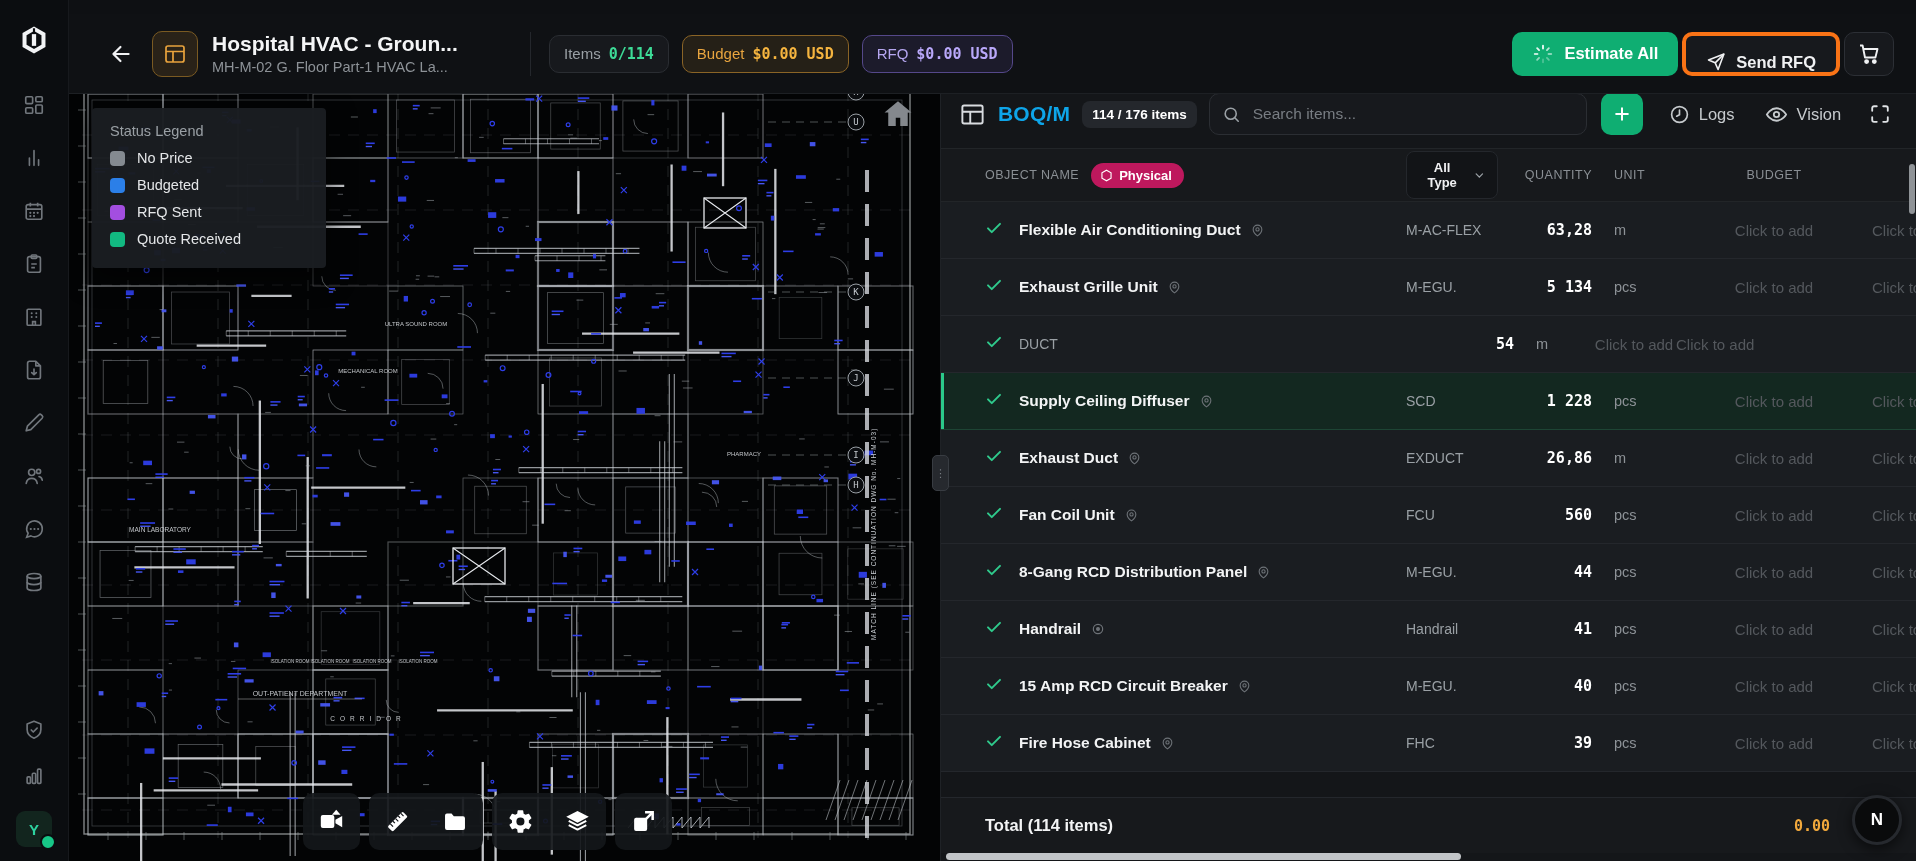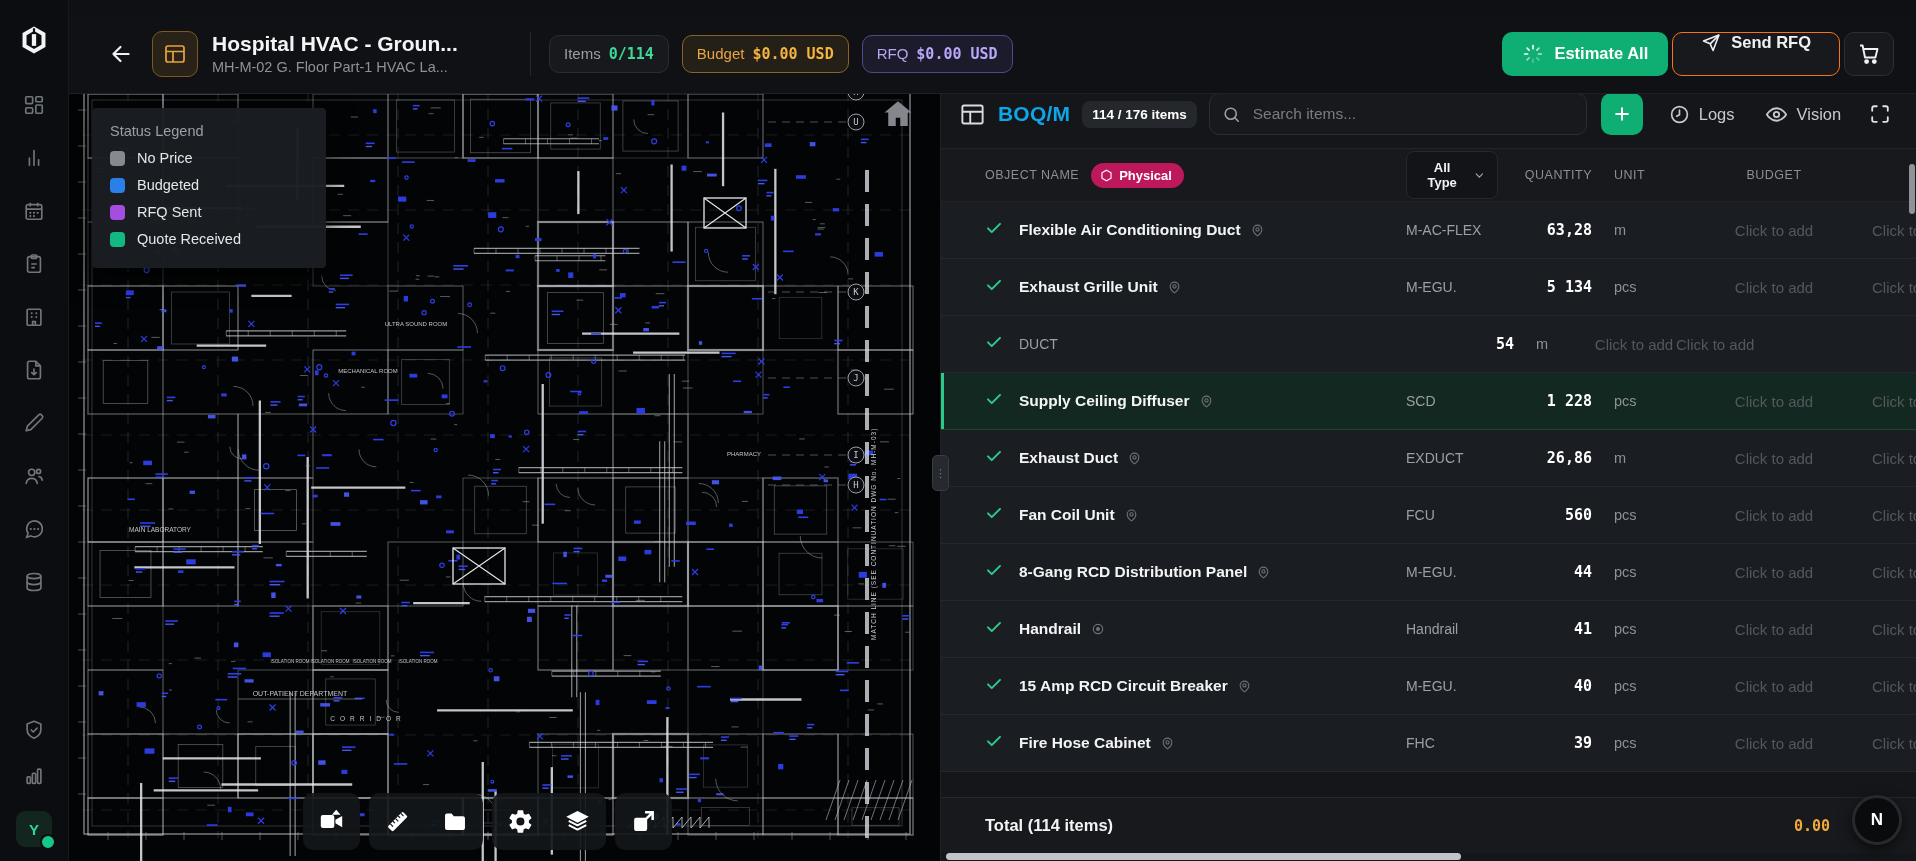--- a/index.html
+++ b/index.html
@@ -34,22 +34,22 @@
   .badge .val{font-family:"DejaVu Sans Mono",monospace;font-weight:700;}
   .badge.items{background:#17191d;border:1px solid #2a2d32;color:#9aa0a5;}
   .badge.items .val{color:#3ddb97;}
   .badge.budget{background:rgba(240,166,60,.10);border:1px solid #8a6426;color:#e9a53f;}
   .badge.budget .val{color:#f5b43f;}
   .badge.rfq{background:rgba(147,118,255,.10);border:1px solid #55488a;color:#b6a7f0;}
   .badge.rfq .val{color:#b9a8fa;}
   .top-right{margin-left:auto;display:flex;align-items:center;gap:4px;border-radius:22px;}
   .btn-estimate{height:44px;padding:0 20px;border-radius:10px;background:#0fae72;border:none;color:#fff;
                 font-size:16.5px;font-weight:700;display:flex;align-items:center;gap:10px;cursor:pointer;font-family:inherit;}
-  .btn-sendrfq{height:44px;padding:0 28px;border-radius:10px;background:#17191d;border:1px solid #f97316;color:#f0f1f3;
-               font-size:16.5px;font-weight:700;display:flex;align-items:flex-start;gap:10px;cursor:pointer;font-family:inherit;}
+  .btn-sendrfq{height:44px;padding:0 20px;border-radius:10px;background:#17191d;border:4px solid #f97316;color:#f0f1f3;
+               font-size:16.5px;font-weight:700;display:flex;align-items:flex-end;gap:10px;cursor:pointer;font-family:inherit;}
   .btn-cart{width:50px;height:44px;border-radius:10px;background:#17191d;border:1px solid #2c2f35;cursor:pointer;
             display:flex;align-items:center;justify-content:center;}
 
   
   .viewer{position:absolute;left:68px;top:80px;width:872px;bottom:0;background:#030405;overflow:hidden;}
   .viewer svg.plan{position:absolute;left:0;top:0;cursor:grab;}
   .home-btn{position:absolute;left:806px;top:15px;width:36px;height:36px;background:none;border:none;cursor:pointer;z-index:3;}
   .legend{position:absolute;left:24px;top:28px;width:198px;background:rgba(26,29,33,.97);border-radius:4px;
           padding:15px 18px 10px 18px;z-index:4;box-shadow:0 8px 28px rgba(0,0,0,.55);}
   .legend-title{color:#9aa0a5;font-size:14.5px;margin-bottom:6px;}

